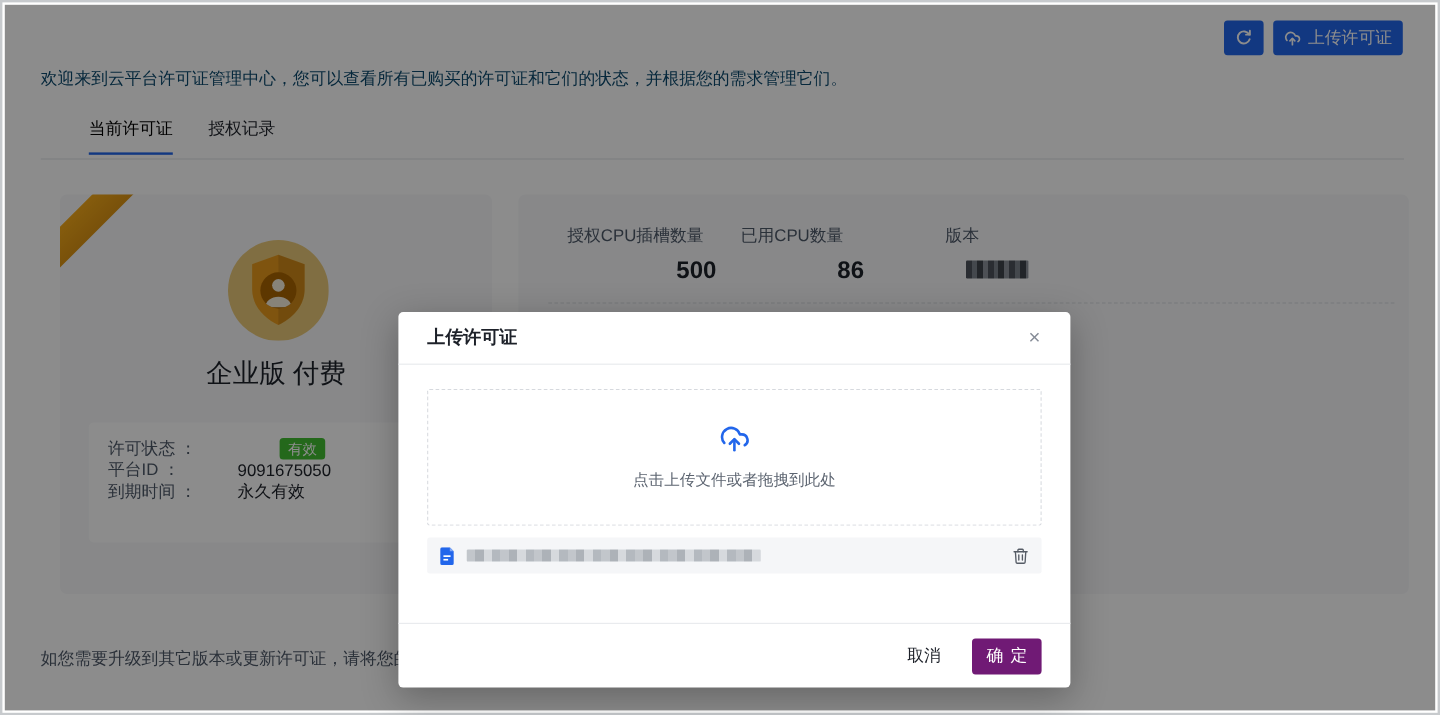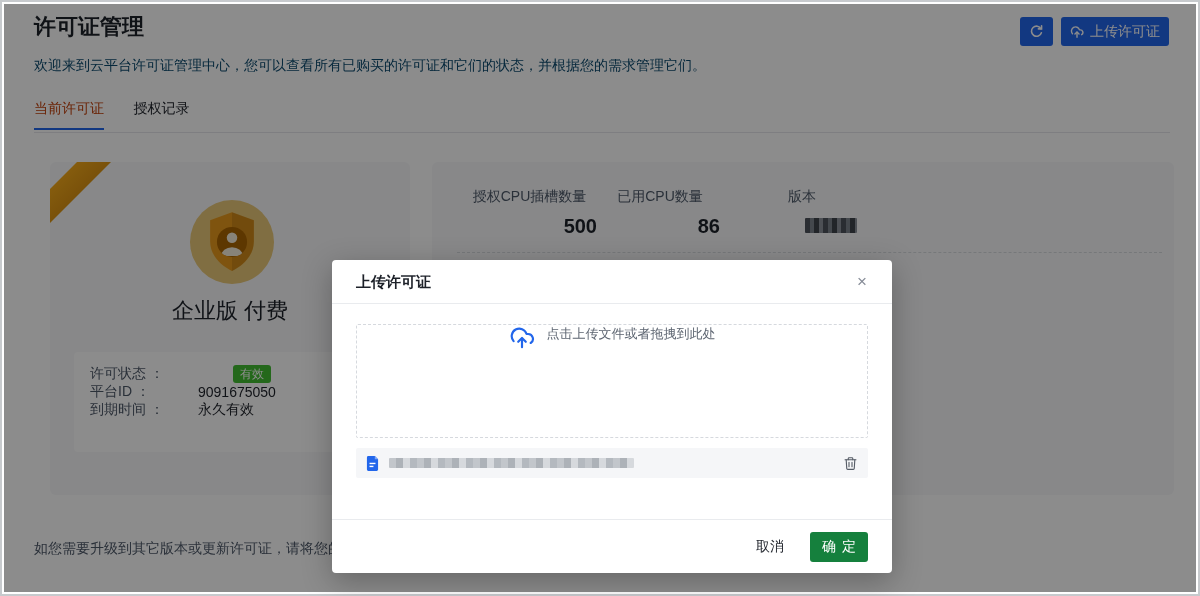--- a/index.html
+++ b/index.html
@@ -11,21 +11,21 @@
   
   .page-title { position:absolute; left:32px; top:10px; font-size:22px; font-weight:600; color:#1d2129; }
   .page-subtitle { position:absolute; left:32px; top:55px; font-size:14px; color:#0c4a6e;text-align:center; }
 
   .btn { display:flex; align-items:center; justify-content:center; background:#2266EB; color:#fff; border:none; border-radius:3px; cursor:pointer; font-size:14px; }
   .btn-refresh { position:absolute; left:1018px; top:15px; width:33px; height:29px; }
   .btn-upload { position:absolute; left:1059px; top:15px; width:108px; height:29px; gap:6px; }
 
   .tabs { position:absolute; left:32px; top:97px; width:1136px; height:34px; border-bottom:1px solid #e5e6eb; }
   .tab { display:inline-block; margin-right:25px; padding-bottom:10px; font-size:14px; color:#1d2129; cursor:pointer; }
-  .tab.active { color:#c2410c; border-bottom:2px solid #2266EB; }
+  .tab.active { color:#000000; border-bottom:2px solid #2266EB;margin-left:40px; }
 
   .card { position:absolute; top:160px; height:333px; background:#f7f8fa; border-radius:6px; }
   .card-left { left:48px; width:360px; overflow:hidden; }
   .card-right { left:430px; width:742px; }
 
   .ribbon { position:absolute; left:-48px; top:10px; width:140px; height:24px; background:linear-gradient(180deg,#F2A819,#DD9413); transform:rotate(-45deg); }
 
   .badge-circle { position:absolute; left:140px; top:38px; width:84px; height:84px; }
   .edition { position:absolute; left:0; top:134px; width:100%; text-align:center; font-size:22px; font-weight:500; color:#1d2129; }
 
@@ -51,34 +51,33 @@
 
   .footer-note { position:absolute; left:32px; top:538px; font-size:14px; color:#4e5969; }
 
   
   .overlay { position:absolute; inset:2px; background:rgba(0,0,0,0.45); z-index:10; }
 
   .modal { position:absolute; left:330px; top:258px; width:560px; height:313px; background:#fff; border-radius:4px; z-index:20; box-shadow:0 8px 30px rgba(0,0,0,0.28); }
   .m-header { height:44px; line-height:44px; padding:0 24px; border-bottom:1px solid #e9ebee; font-size:15px; font-weight:600; color:#1d2129; }
   .m-close { position:absolute; right:18px; top:10px; width:24px; height:24px; border:none; background:transparent; color:#868c97; font-size:17px; line-height:24px; cursor:pointer; }
   .m-body { padding:20px 24px 0 24px; }
-  .dropzone { height:114px; border:1px dashed #d6d9de; border-radius:2px; display:flex; flex-direction:row; justify-content:center; gap:12px; cursor:pointer; background:#fff; }
+  .dropzone { height:114px; border:1px dashed #d6d9de; border-radius:2px; display:flex; flex-direction:column; align-items:center; justify-content:center; gap:12px; cursor:pointer; background:#fff; }
   .dz-text { font-size:13px; color:#5d6571; }
   .file-row { margin-top:10px; height:30px; background:#f5f6f8; border-radius:2px; display:flex; align-items:center; padding:0 10px; }
   .trash-btn { margin-left:auto; border:none; background:transparent; cursor:pointer; display:flex; align-items:center; }
   .m-footer { position:absolute; left:0; right:0; bottom:0; height:54px; border-top:1px solid #e9ebee; display:flex; align-items:center; justify-content:flex-end; padding-right:24px; gap:18px;padding-left:48px; }
   .btn-cancel { border:none; background:transparent; font-size:14px; color:#1d2129; cursor:pointer; padding:6px 8px; }
-  .btn-confirm { width:58px; height:30px; background:#15803d; color:#fff; border:none; border-radius:3px; font-size:14px; letter-spacing:6px; padding-left:6px; display:flex; align-items:center; justify-content:center; cursor:pointer; }
+  .btn-confirm { width:58px; height:30px; background:#701a75; color:#fff; border:none; border-radius:3px; font-size:14px; letter-spacing:6px; padding-left:6px; display:flex; align-items:center; justify-content:center; cursor:pointer; }
 </style>
 </head>
 <body>
 
 <div class="frame">
 
-  <div class="page-title">许可证管理</div>
   <div class="page-subtitle">欢迎来到云平台许可证管理中心，您可以查看所有已购买的许可证和它们的状态，并根据您的需求管理它们。</div>
 
   <button class="btn btn-refresh">
     <span style="display:flex;">
       <svg width="15" height="15" viewBox="0 0 16 16" fill="none" stroke="#fff" stroke-width="1.7" stroke-linecap="round">
         <path d="M13.2 9.3a5.4 5.4 0 1 1-.4-4.2"></path>
         <path d="M13.4 1.8v3.4h-3.4"></path>
       </svg>
     </span>
   </button>

